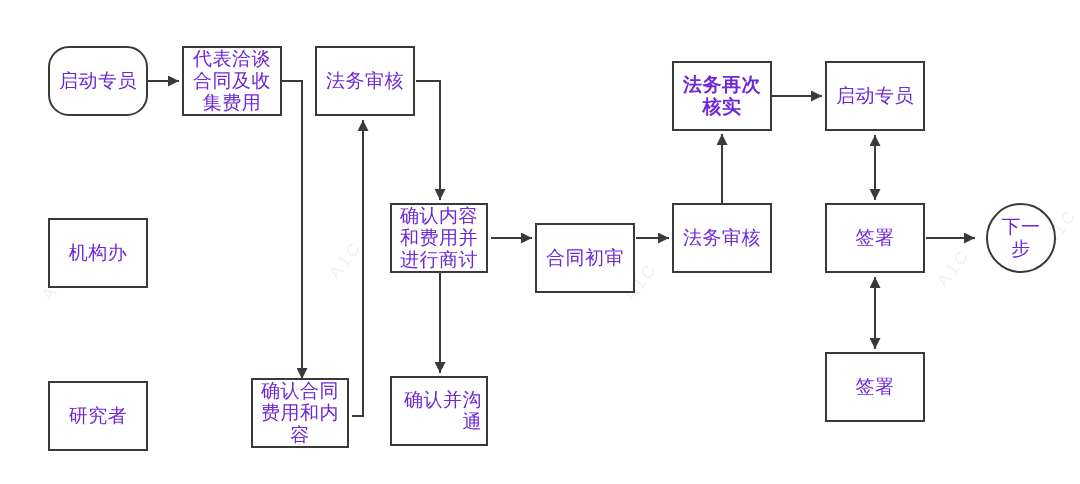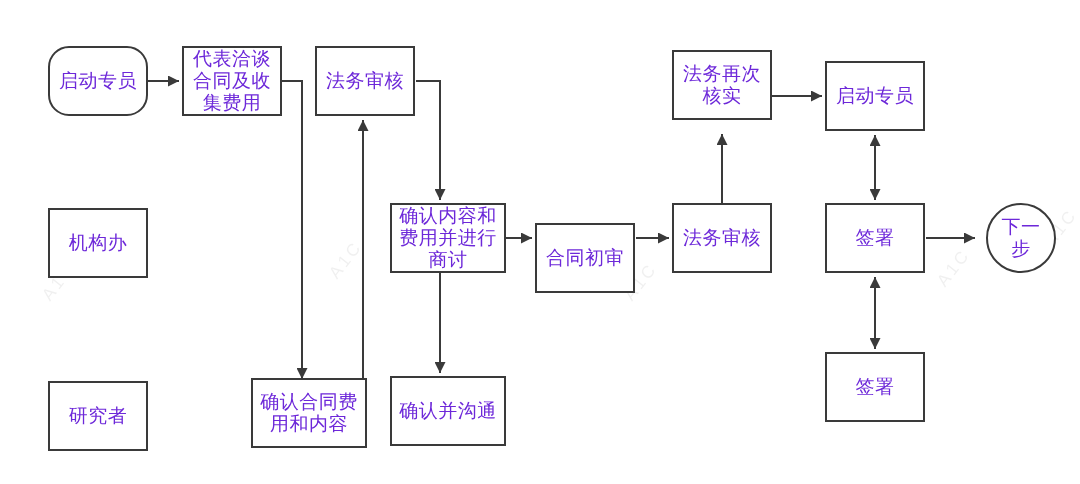--- a/index.html
+++ b/index.html
@@ -32,21 +32,21 @@
     font-size: 19px;
     line-height: 22px;
     display: flex;
     align-items: center;
     justify-content: center;
     text-align: center;
     padding: 3px 4px;
     z-index: 2;
     letter-spacing: 0.5px;
   }
-  .node.wide { width: 116px; }
+  .node.wide { width: 98px; }
   .node.circle {
     border-radius: 50%;
     width: 70px;
     height: 70px;
   }
   .watermark {
     position: absolute;
     z-index: 0;
     color: rgba(60, 60, 70, 0.08);
     font-size: 17px;
@@ -88,33 +88,33 @@
       <path d="M875,277 V349" marker-start="url(#ah)" marker-end="url(#ah)"></path>
     </g>
   </svg>
 
   <div class="node" style="left:48px; top:46px;border-radius:21px;">启动专员</div>
 
   <div class="node" style="left:182px; top:46px;">代表洽谈合同及收集费用</div>
 
   <div class="node" style="left:315px; top:46px;">法务审核</div>
 
-  <div class="node" style="left:48px; top:208px;">机构办</div>
+  <div class="node" style="left:48px; top:218px;">机构办</div>
 
   <div class="node wide" style="left:390px; top:203px;">确认内容和费用并进行商讨</div>
 
   <div class="node" style="left:535px; top:203px;margin-top:20px;">合同初审</div>
 
   <div class="node" style="left:672px; top:203px;">法务审核</div>
 
   <div class="node" style="left:825px; top:203px;">签署</div>
 
   <div class="node circle" style="left:986px; top:203px;">下一步</div>
 
-  <div class="node" style="left:672px; top:50px;">法务再次核实</div>
+  <div class="node" style="left:672px; top:61px;font-weight:bold;">法务再次核实</div>
 
   <div class="node" style="left:825px; top:61px;">启动专员</div>
 
   <div class="node" style="left:48px; top:381px;">研究者</div>
 
   <div class="node wide" style="left:251px; top:378px;">确认合同费用和内容</div>
 
   <div class="node wide" style="left:390px; top:376px;text-align:right;">确认并沟通</div>
 
   <div class="node" style="left:825px; top:352px;">签署</div>

